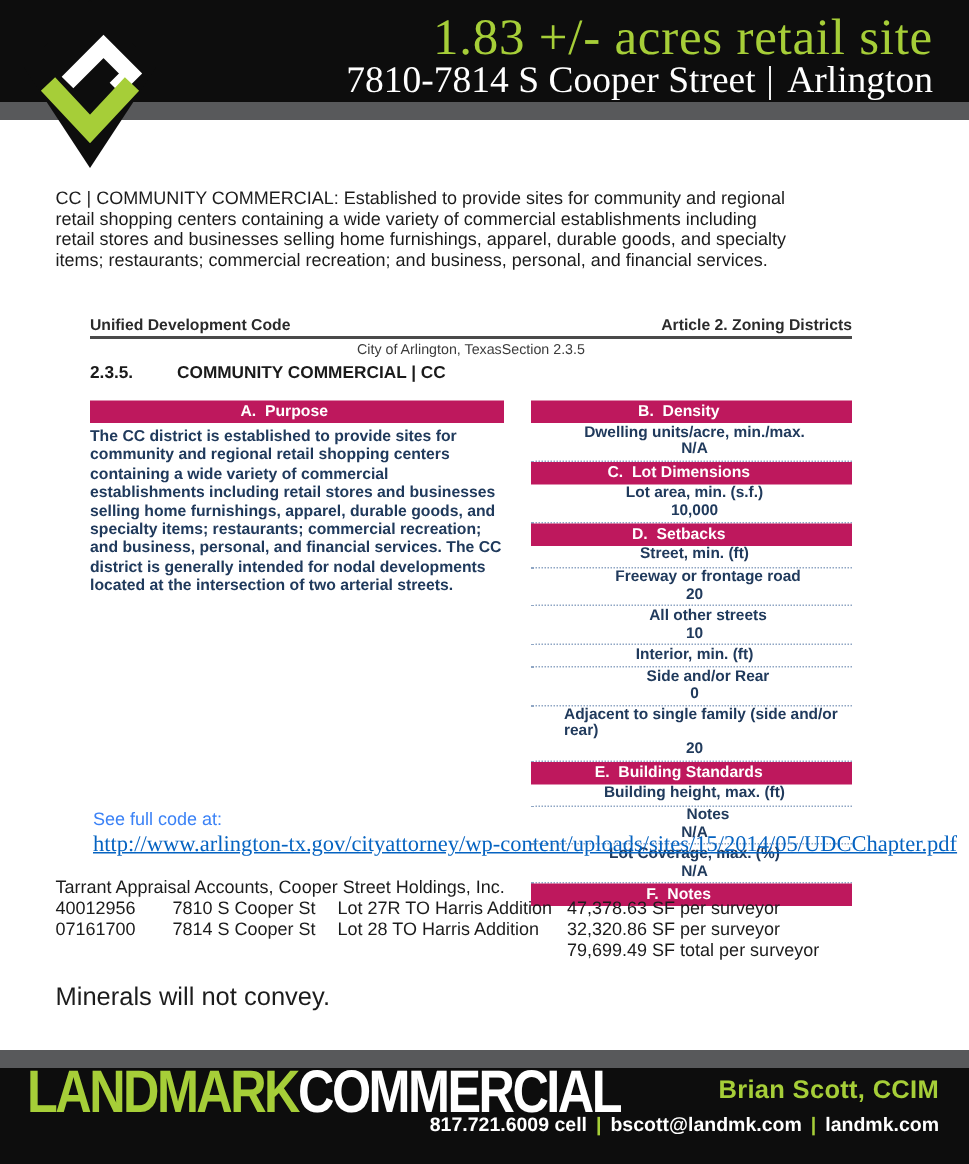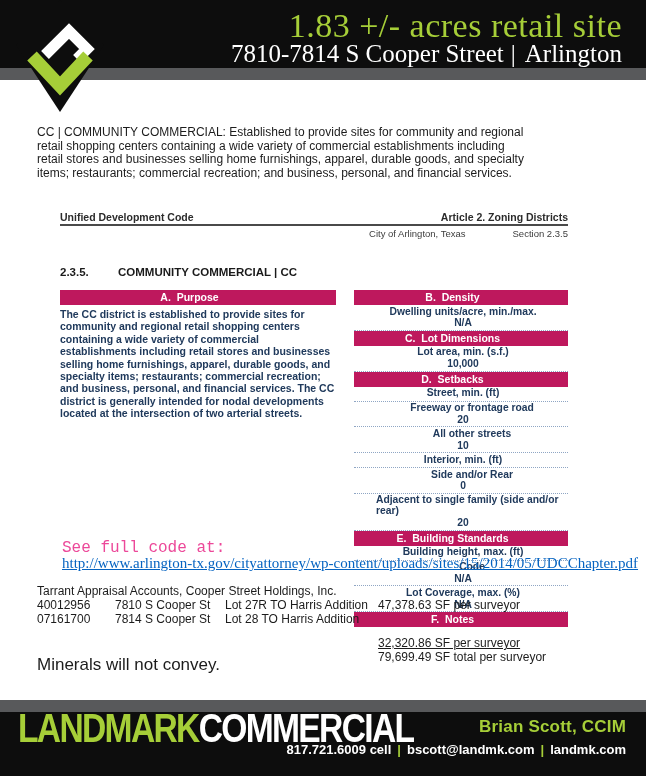--- a/index.html
+++ b/index.html
@@ -14,44 +14,44 @@
   .hdr-sub{font-family:"Liberation Serif",serif;font-size:25px;line-height:24px;color:#ffffff;margin-top:-2px;}
   .hdr-sub .sep{padding:0 9px 0 7px;}
   .logo{position:absolute;top:0;left:16px;z-index:2;}
 
   
   .intro{position:absolute;left:37px;top:126px;width:495px;font-size:12px;line-height:13.6px;color:#1c1c1c;}
 
   
   .doc{position:absolute;left:60px;top:211px;width:508px;color:#203a5c;}
   .doc-head{display:flex;justify-content:space-between;border-bottom:2px solid #4a4a4a;padding-bottom:1px;font-size:10.5px;font-weight:bold;color:#2b2b2b;}
-  .doc-subhead{display:flex;justify-content:flex-end;font-size:9.5px;color:#3c3c3c;margin-top:2px;gap:47px;}
-  .doc-title{margin-top:27px;font-size:11.5px;font-weight:bold;color:#1a1a1a;display:flex;}
+  .doc-subhead{display:flex;justify-content:center;font-size:9.5px;color:#3c3c3c;margin-top:2px;}
+  .doc-title{margin-top:4px;font-size:11.5px;font-weight:bold;color:#1a1a1a;display:flex;}
   .doc-title .num{width:58px;}
   .doc-cols{display:flex;margin-top:12px;gap:18px;}
   .col-left{width:276px;flex:none;}
   .col-right{width:214px;flex:none;}
   .zhead{background:#be185d;color:#ffffff;font-weight:bold;font-size:10.5px;padding:1px 22px 2px 5px;white-space:pre;text-align:center;}
   .purpose-body{font-size:10.5px;font-weight:bold;line-height:12.4px;color:#203a5c;margin-top:3px;}
   .zrow{display:flex;align-items:center;border-bottom:1px dotted #8fa6c4;padding:1.5px 0 1.5px 4px;min-height:11px;flex-direction:column;}
   .zrow.note{border-bottom:1px solid #9db1ca;}
   .zrow .zlabel{flex:1;font-size:10.3px;font-weight:bold;line-height:10.8px;color:#203a5c;}
   .zrow.indent .zlabel{padding-left:18px;}
   .zrow .zvalue{width:58px;flex:none;text-align:center;font-size:10.3px;font-weight:bold;color:#203a5c;}
 
   
-  .seecode{position:absolute;left:62px;top:539px;font-size:16px;color:#ec4899;font-family:Liberation Mono, monospace;}
+  .seecode{position:absolute;left:62px;top:539px;font-size:12px;color:#3b82f6;}
   .udclink{position:absolute;left:62px;top:555px;font-family:"Liberation Serif",serif;font-size:15px;color:#0563c1;text-decoration:underline;}
   .other{position:absolute;left:37px;top:584px;font-size:12px;line-height:14px;color:#1c1c1c;}
   .orow{display:flex;}
   .orow .c1{width:78px;flex:none;}
   .orow .c2{width:110px;flex:none;}
   .orow .c3{width:153px;flex:none;}
   .orow .c4{flex:none;}
-  .orow .c4.ul{text-decoration:underline;margin-top:24px;}
+  .orow .c4.ul{}
   .ototal{margin-left:341px;}
   .minerals{position:absolute;left:37px;top:655px;font-size:17px;color:#1c1c1c;}
 
   
   .ftr-gray{position:absolute;top:700px;left:0;width:646px;height:12px;background:#58595b;}
   .ftr-black{position:absolute;top:712px;left:0;width:646px;height:64px;background:#0d0d0d;}
   .brand{position:absolute;left:18px;top:707px;font-size:40px;font-weight:bold;letter-spacing:-2px;transform:scaleX(.84);transform-origin:left top;white-space:nowrap;line-height:42px;}
   .brand .g{color:#a6ce38;}
   .brand .w{color:#ffffff;}
   .ftr-right{position:absolute;right:20px;top:717px;text-align:right;}
@@ -135,21 +135,21 @@
           <div class="zrow indent">
             <span class="zlabel">Adjacent to single family (side and/or rear)</span>
             <span class="zvalue">20</span>
           </div>
           <div class="zhead">E.  Building Standards</div>
           <div class="zrow">
             <span class="zlabel">Building height, max. (ft)</span>
             <span class="zvalue"></span>
           </div>
           <div class="zrow indent">
-            <span class="zlabel">Code</span>
+            <span class="zlabel">Notes</span>
             <span class="zvalue">N/A</span>
           </div>
           <div class="zrow">
             <span class="zlabel">Lot Coverage, max. (%)</span>
             <span class="zvalue">N/A</span>
           </div>
           <div class="zhead">F.  Notes</div>
         </div>
     </div>
   </div>

